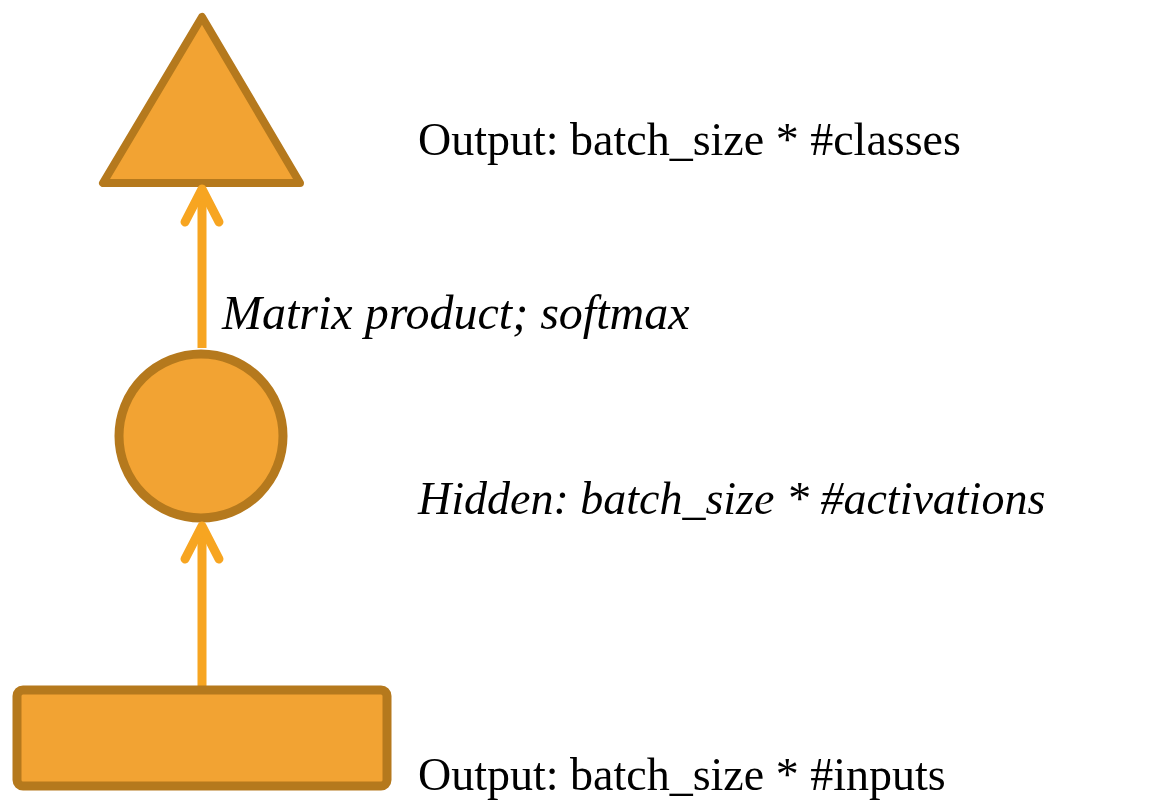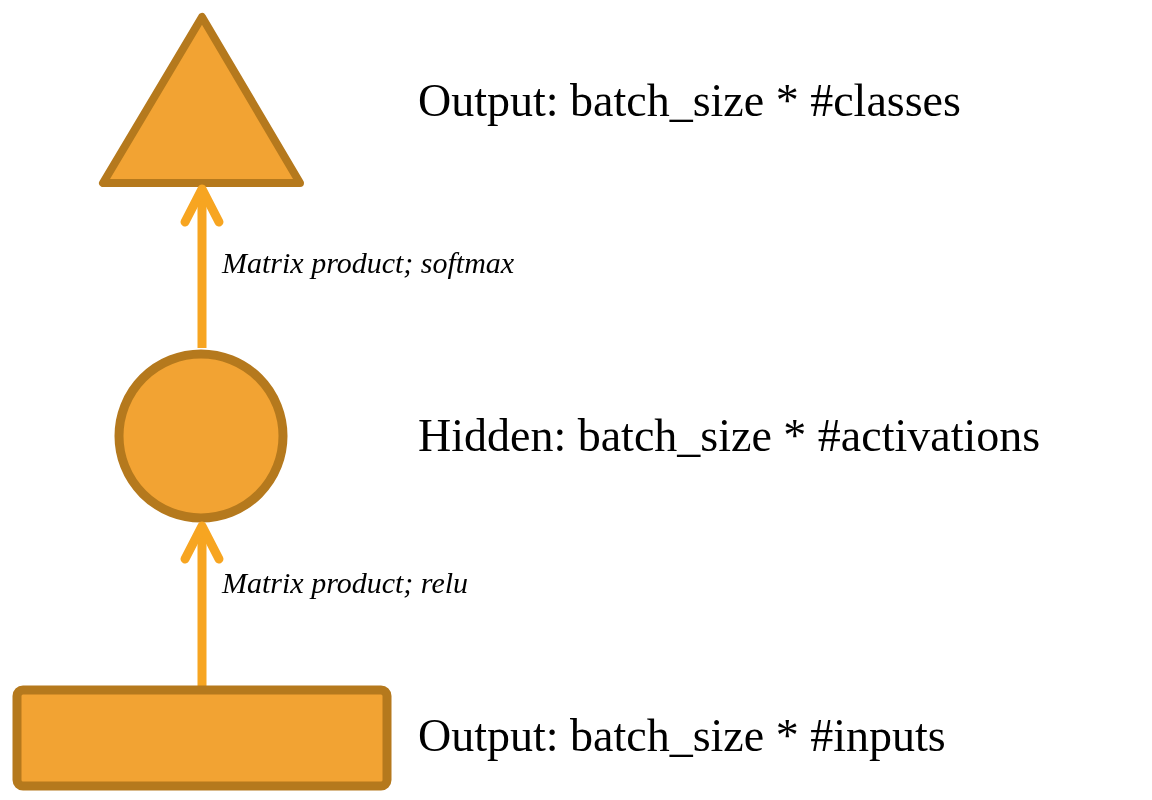--- a/index.html
+++ b/index.html
@@ -35,26 +35,27 @@
     stroke-width: 9;
     stroke-linecap: round;
     stroke-linejoin: round;
     fill: none;
   }
   .label {
     position: absolute;
     color: var(--text);
     white-space: nowrap;
     line-height: 1.15;
+    margin-top: 39px;
   }
   .node-label { font-size: 46px; }
-  .edge-label { font-size: 30px; font-style: italic; }
+  .edge-label { font-size: 48px; font-style: italic; }
   .label-output  { left: 418px; top: 75px; }
   .label-softmax { left: 222px; top: 246px; }
-  .label-hidden  { left: 418px; top: 410px; }
+  .label-hidden  { left: 418px; top: 434px; font-style: italic; }
   .label-relu    { left: 222px; top: 566px; }
   .label-input   { left: 418px; top: 710px; }
 </style>
 </head>
 <body>
 
 <div class="canvas">
 
   <svg class="diagram-svg" width="1152" height="800" viewBox="0 0 1152 800">
 
@@ -74,17 +75,16 @@
 
     <rect class="shape" x="17" y="690" width="370" height="96" rx="6" stroke-width="9"></rect>
   </svg>
 
   <div class="label node-label label-output">Output: batch_size * #classes</div>
 
   <div class="label edge-label label-softmax">Matrix product; softmax</div>
 
   <div class="label node-label label-hidden">Hidden: batch_size * #activations</div>
 
-  <div class="label edge-label label-relu">Matrix product; relu</div>
 
   <div class="label node-label label-input">Output: batch_size * #inputs</div>
 
 </div>
 
 </body></html>

